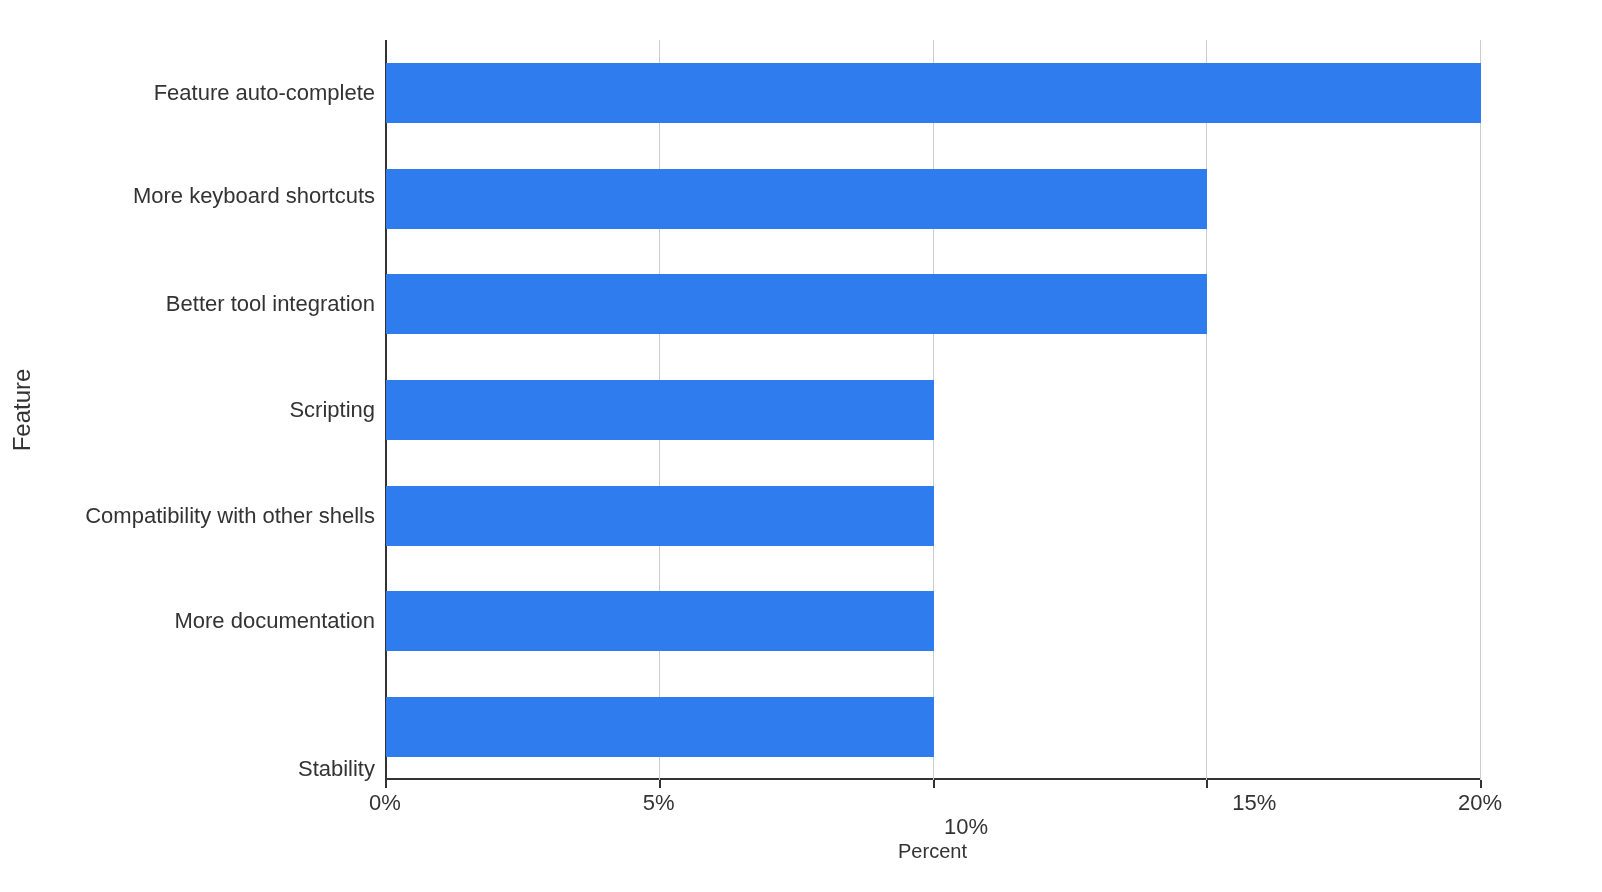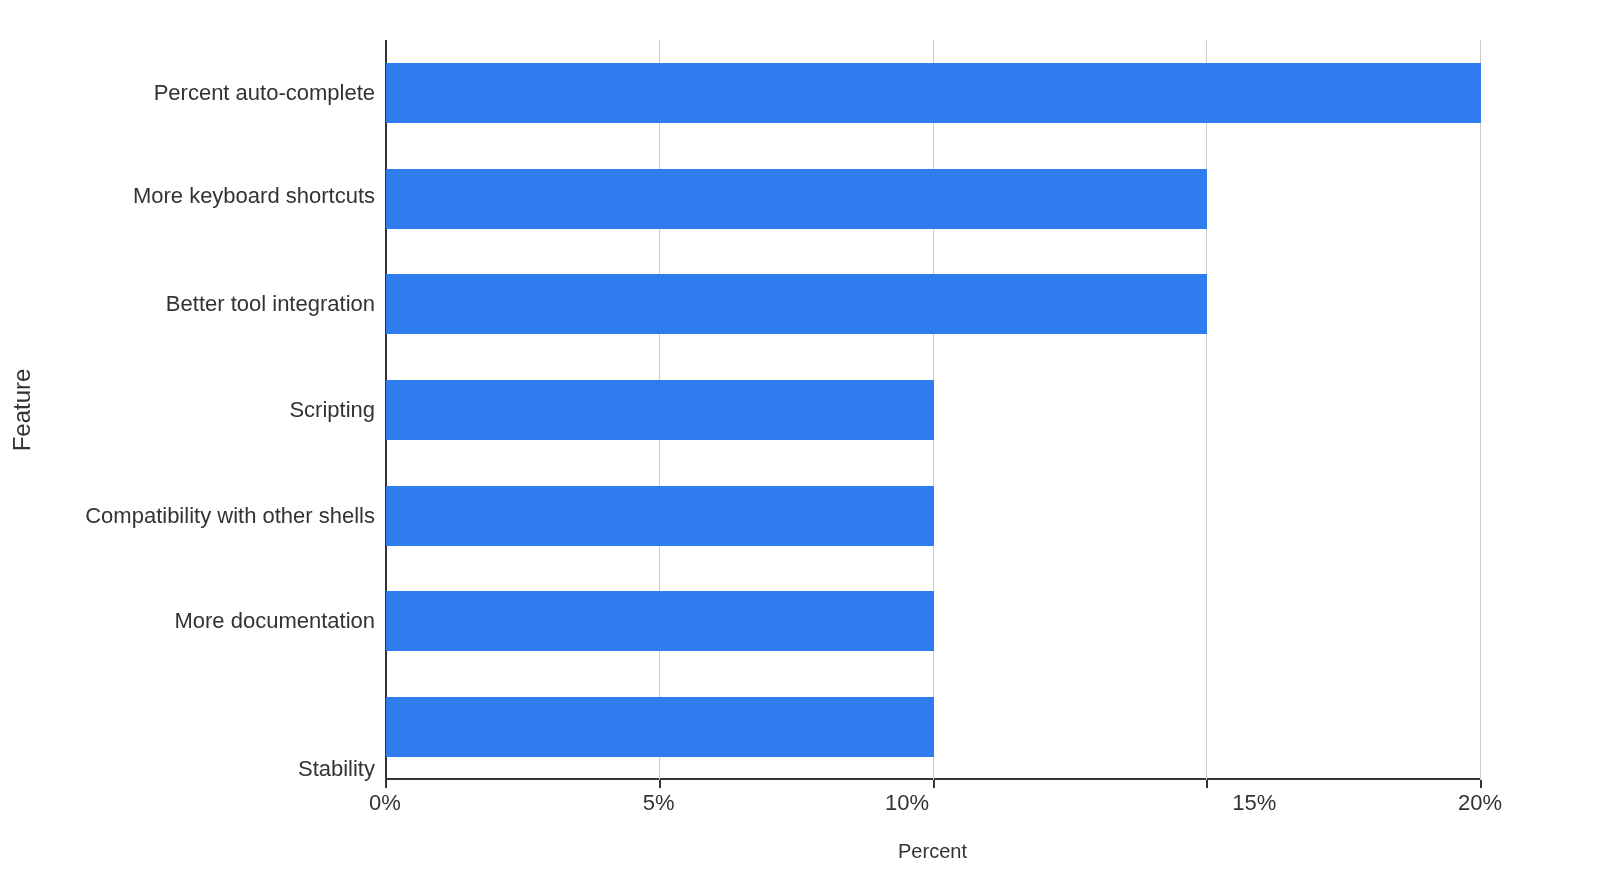--- a/index.html
+++ b/index.html
@@ -130,26 +130,26 @@
         <div class="bar" style="top: 340px; width: 547.5px; background: rgb(47, 124, 238);"></div>
         <div class="bar" style="top: 445.714px; width: 547.5px; background: rgb(47, 124, 238);"></div>
         <div class="bar" style="top: 551.429px; width: 547.5px; background: rgb(47, 124, 238);"></div>
         <div class="bar" style="top: 657.143px; width: 547.5px; background: rgb(47, 124, 238);"></div>
       </div>
   </div>
 
   <div id="xticklabels">
       <div class="x-tick-label" style="left: 385px;">0%</div>
       <div class="x-tick-label" style="left: 658.75px;">5%</div>
-      <div class="x-tick-label" style="left: 907px;">10%</div>
+      <div class="x-tick-label" style="left: 966px; margin-top: 24px;">10%</div>
       <div class="x-tick-label" style="left: 1206.25px; margin-left: 48px;">15%</div>
       <div class="x-tick-label" style="left: 1480px;">20%</div>
     </div>
   <div id="yticklabels">
-      <div class="y-tick-label" style="top: 92.8571px;">Percent auto-complete</div>
+      <div class="y-tick-label" style="top: 92.8571px;">Feature auto-complete</div>
       <div class="y-tick-label" style="top: 196px;">More keyboard shortcuts</div>
       <div class="y-tick-label" style="top: 304.286px;">Better tool integration</div>
       <div class="y-tick-label" style="top: 410px;">Scripting</div>
       <div class="y-tick-label" style="top: 515.714px;">Compatibility with other shells</div>
       <div class="y-tick-label" style="top: 621.429px;">More documentation</div>
       <div class="y-tick-label" style="top: 769px;">Stability</div>
     </div>
   <div id="tickmarks">
       <div class="tick-mark" style="left: 385px;"></div>
       <div class="tick-mark" style="left: 658.75px;"></div>

